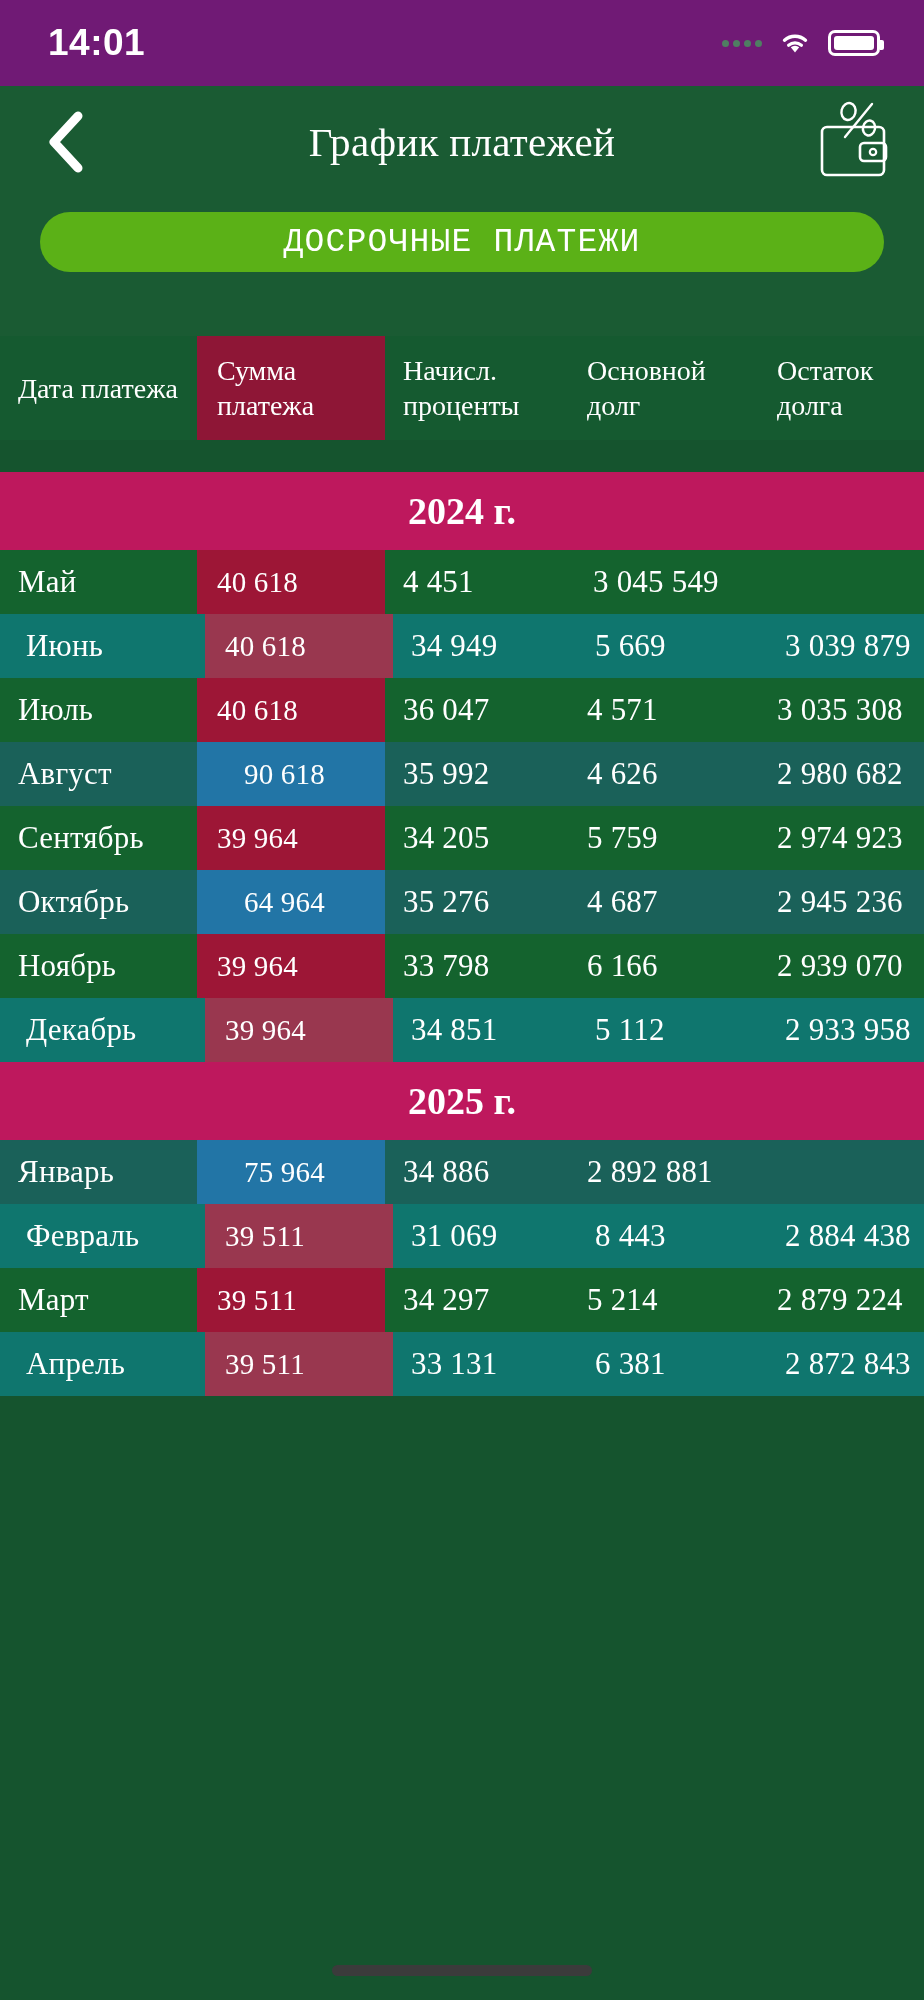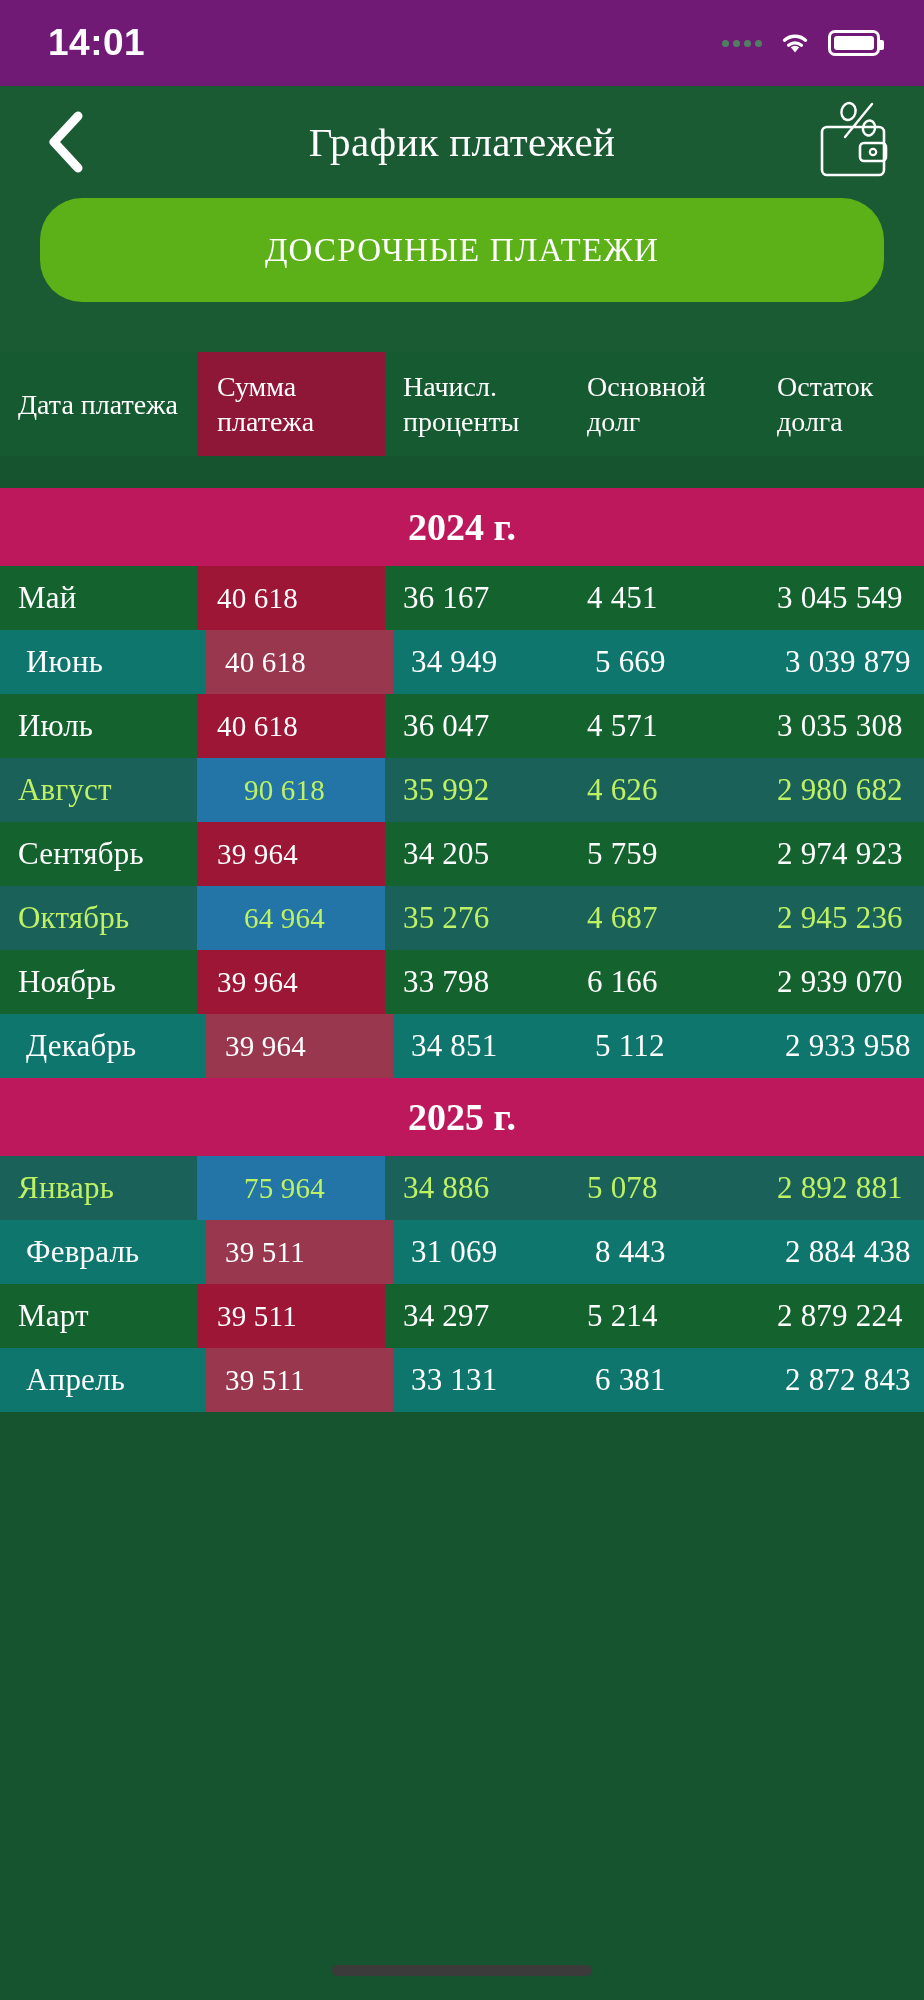--- a/index.html
+++ b/index.html
@@ -41,26 +41,26 @@
   .nav-title {
     position:absolute; left:0; right:0; text-align:center;
     font-size:41px; color:#ffffff; font-weight:400; letter-spacing:0.3px;
     pointer-events:none;
   }
   .wallet-icon { margin-left:auto; width:80px; height:86px; position:relative; z-index:2; }
 
   
   .early-wrap { background:#1a5b33; flex:0 0 96px; display:flex; align-items:center; justify-content:center; padding-bottom:8px;}
   .early-btn {
-    width:844px; height:104px; border-radius:42px;
+    width:844px; height:60px; border-radius:42px;
     background:#5bb117;
     display:flex; align-items:center; justify-content:center;
     color:#fff; font-size:33px; letter-spacing:1.2px;
     cursor:pointer; border:none;
-    font-family:Liberation Serif, serif;
+    font-family:Liberation Mono, monospace;
   }
   .early-spacer { flex:0 0 42px; background:#1a5b33; }
 
   
   .table { flex:1 1 auto; display:flex; flex-direction:column; background:#15542e; overflow:hidden;gap:32px; }
 
   .row { display:flex; width:100%; }
   .c0 { width:185px; flex:0 0 185px; }
   .c1 { width:188px; flex:0 0 188px;margin-left:12px; }
   .c2 { width:184px; flex:0 0 184px; }
@@ -89,21 +89,21 @@
   .data-row .c1 { padding-left:20px; font-size:29px; }
 
   
   .tone-a { background:#14632e; }
   .tone-b { background:#0f766e;padding-left:8px; }
   .tone-a .c1 { background:#9d1636; }
   .tone-b .c1 { background:#99374f; }
 
   .tone-hl { background:#1a6159; }
   .tone-hl .c1 { background:#2275a6;padding-left:47px; }
-  .tone-hl .cell { color:#bef264; }
+  .tone-hl .cell { color:#ffffff; }
 
   
   .bottom { flex:0 0 96px; background:#15542e; display:flex; align-items:flex-end; justify-content:center; padding-bottom:24px; }
   .home-indicator { width:260px; height:11px; border-radius:6px; background:#3b3b3b; }
 </style>
 </head>
 <body>
 
 <div class="screen">
 
@@ -163,21 +163,20 @@
       <div class="cell c2">Начисл. проценты</div>
       <div class="cell c3">Основной долг</div>
       <div class="cell c4">Остаток долга</div>
     </div>
 
     <div id="table-body">
         <div class="year-row">2024 г.</div>
         <div class="row data-row tone-a">
           <div class="cell c0">Май</div>
           <div class="cell c1">40 618</div>
-          <div class="cell c2">36 167</div>
           <div class="cell c3">4 451</div>
           <div class="cell c4">3 045 549</div>
         </div>
         <div class="row data-row tone-b">
           <div class="cell c0">Июнь</div>
           <div class="cell c1">40 618</div>
           <div class="cell c2">34 949</div>
           <div class="cell c3">5 669</div>
           <div class="cell c4">3 039 879</div>
         </div>
@@ -221,21 +220,20 @@
           <div class="cell c1">39 964</div>
           <div class="cell c2">34 851</div>
           <div class="cell c3">5 112</div>
           <div class="cell c4">2 933 958</div>
         </div>
         <div class="year-row">2025 г.</div>
         <div class="row data-row tone-hl">
           <div class="cell c0">Январь</div>
           <div class="cell c1">75 964</div>
           <div class="cell c2">34 886</div>
-          <div class="cell c3">5 078</div>
           <div class="cell c4">2 892 881</div>
         </div>
         <div class="row data-row tone-b">
           <div class="cell c0">Февраль</div>
           <div class="cell c1">39 511</div>
           <div class="cell c2">31 069</div>
           <div class="cell c3">8 443</div>
           <div class="cell c4">2 884 438</div>
         </div>
         <div class="row data-row tone-a">

